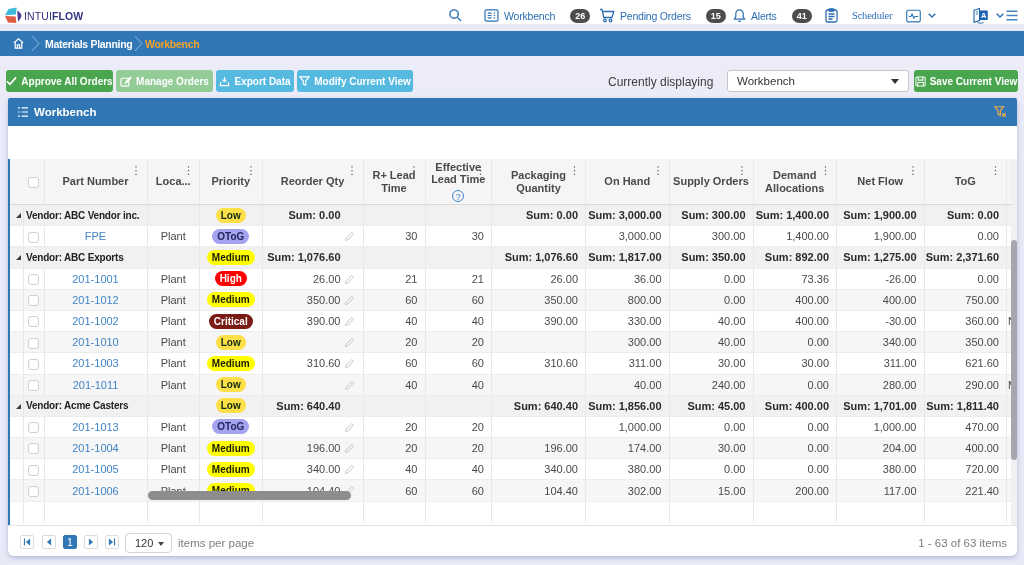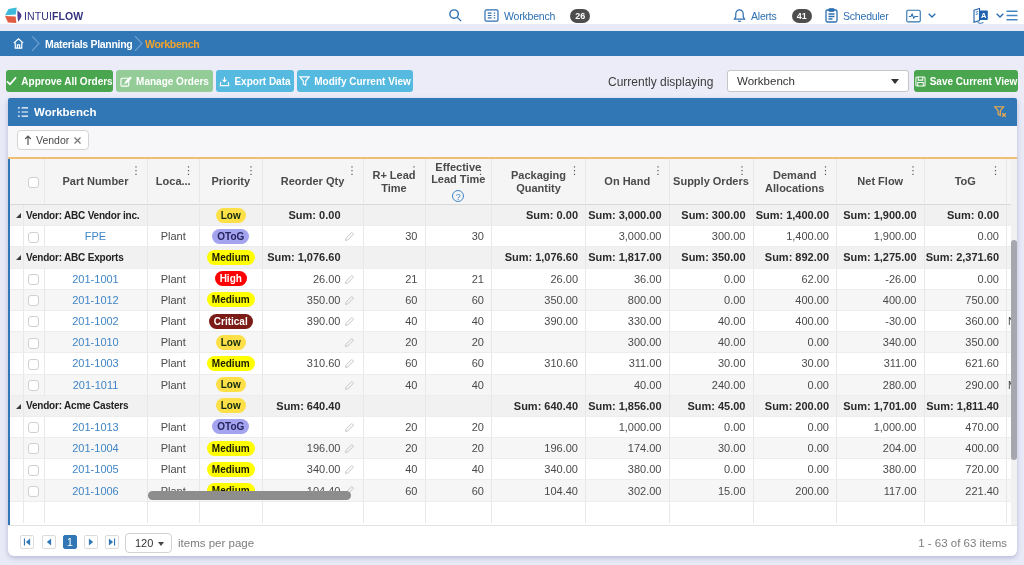--- a/index.html
+++ b/index.html
@@ -107,35 +107,44 @@
       </svg>
   </div>
   <div class="navitem" style="left:484px;">
     <svg width="15" height="13" viewBox="0 0 16 14" fill="none" stroke="#2d6fb3" stroke-width="1.3">
         <rect x="1" y="1" width="14" height="12" rx="1.5"></rect>
         <path d="M4 4.5h4M4 7h4M4 9.5h4M10.5 4.5h1.5M10.5 7h1.5M10.5 9.5h1.5"></path>
       </svg>
     <span style="margin-left:5px;">Workbench</span>
       <span class="badge">26</span>
   </div>
+  <div class="navitem" style="left:599px;">
+    <svg width="16" height="15" viewBox="0 0 16 15" fill="none" stroke="#2d6fb3" stroke-width="1.3">
+        <path d="M1 1.5h2l1.8 8h8.2l1.8-6H4.2"></path>
+        <circle cx="6" cy="12.5" r="1.3"></circle>
+        <circle cx="11.5" cy="12.5" r="1.3"></circle>
+      </svg>
+    <span style="margin-left:5px;">Pending Orders</span>
+      <span class="badge">15</span>
+  </div>
   <div class="navitem" style="left:733px;text-align:center;">
     <svg width="13" height="15" viewBox="0 0 14 15" fill="none" stroke="#2d6fb3" stroke-width="1.3">
         <path d="M7 1.5 C4.5 1.5 3 3.5 3 6 L3 9 L1.5 11.5 L12.5 11.5 L11 9 L11 6 C11 3.5 9.5 1.5 7 1.5 Z"></path>
         <path d="M5.7 13.2 C6 14 8 14 8.3 13.2"></path>
       </svg>
     <span style="margin-left:5px;">Alerts</span>
       <span class="badge">41</span>
   </div>
   <div class="navitem" style="left:825px;">
     <svg width="13" height="15" viewBox="0 0 13 15" fill="none" stroke="#2d6fb3" stroke-width="1.3">
         <rect x="1" y="2" width="11" height="12" rx="1.5"></rect>
         <rect x="4" y="0.8" width="5" height="2.4" rx="0.8" fill="#2d6fb3"></rect>
         <path d="M3.5 6h6M3.5 8.5h6M3.5 11h4"></path>
       </svg>
-    <span style="margin-left:5px;">Scheduler</span>
+    <span style="margin-left:14px;font-family:Liberation Serif, serif;">Scheduler</span>
   </div>
   <div class="navitem" style="left:906px;">
     <svg width="15" height="14" viewBox="0 0 16 14" fill="none" stroke="#2e72ae" stroke-width="1.2">
         <rect x="0.8" y="0.8" width="14.4" height="12.4" rx="1.5"></rect>
         <path d="M3 7.5h2.2l1.3-2.6 1.8 4.4 1.3-1.8h3.4"></path>
       </svg>
     <svg class="caret" viewBox="0 0 8 5" fill="none" stroke="#2d6fb3" stroke-width="1.4">
         <path d="M0.7 0.7 L4 4 L7.3 0.7"></path>
       </svg>
   </div>
@@ -216,31 +225,20 @@
 <div class="card">
   <div class="panelhead">
     <svg style="position:absolute;left:9px;top:8px;" width="12" height="12" viewBox="0 0 13 12" fill="none" stroke="#fff" stroke-width="1.3">
         <path d="M1 1.5h2M5 1.5h7M1 6h2M5 6h7M1 10.5h2M5 10.5h7"></path>
       </svg>
     <div class="ph-title">Workbench</div>
     <svg style="position:absolute;right:9px;top:7px;" width="15" height="14" viewBox="0 0 17 16" fill="none" stroke="#edaa48" stroke-width="1.4">
         <path d="M2 2 L12 2 L8.3 6.5 L8.3 12 L5.7 10.5 L5.7 6.5 Z"></path>
         <path d="M10.5 9.5 L14.5 13.5 M14.5 9.5 L10.5 13.5" stroke-width="1.5"></path>
       </svg>
-  </div>
-  <div class="chiprow">
-    <div class="chip">
-      <svg width="8" height="11" viewBox="0 0 8 11" fill="none" stroke="#555" stroke-width="1.2">
-          <path d="M4 10 L4 1.5 M1.2 4 L4 1.2 L6.8 4"></path>
-        </svg>
-      Vendor
-      <svg width="9" height="9" viewBox="0 0 9 9" fill="none" stroke="#777" stroke-width="1.2">
-          <path d="M1.5 1.5 L7.5 7.5 M7.5 1.5 L1.5 7.5"></path>
-        </svg>
-    </div>
   </div>
   <div class="gridbody">
     <div class="blueedge"></div>
     <table class="grid">
       <colgroup>
         <col style="width:14px">
           <col style="width:20.5px">
           <col style="width:103px">
           <col style="width:52.5px">
           <col style="width:62.5px">
@@ -337,21 +335,21 @@
             <td class="cmid">Plant</td>
             <td class="cmid"><span class="pill high">High</span></td>
             <td class="num reo"><span class="rv">26.00</span><svg class="pen" width="11" height="11" viewBox="0 0 16 16">
                 <path d="M11.3 2.2l2.5 2.5L5.4 13.1l-3.1.6.6-3.1 8.4-8.4z" fill="none" stroke="#c3c3c3" stroke-width="1.4"></path>
               </svg></td>
             <td class="num">21</td>
             <td class="num">21</td>
             <td class="num">26.00</td>
             <td class="num">36.00</td>
             <td class="num">0.00</td>
-            <td class="num">62.00</td>
+            <td class="num">73.36</td>
             <td class="num">-26.00</td>
             <td class="num">0.00</td>
             <td class="cutc"></td>
           </tr>
 <tr class="alt">
             <td></td>
             <td class="cbcell"><span class="cb"></span></td>
             <td class="plink">201-1012</td>
             <td class="cmid">Plant</td>
             <td class="cmid"><span class="pill med">Medium</span></td>
@@ -450,21 +448,21 @@
             </td>
             <td class="gname" colspan="2">Vendor: Acme Casters</td>
             <td></td>
             <td class="cmid"><span class="pill low">Low</span></td>
             <td class="num reo sum"><span class="rv">Sum: 640.40</span></td>
             <td class="num"></td>
             <td class="num"></td>
             <td class="num sum">Sum: 640.40</td>
             <td class="num sum">Sum: 1,856.00</td>
             <td class="num sum">Sum: 45.00</td>
-            <td class="num sum">Sum: 200.00</td>
+            <td class="num sum">Sum: 400.00</td>
             <td class="num sum">Sum: 1,701.00</td>
             <td class="num sum">Sum: 1,811.40</td>
             <td class="cutc"></td>
           </tr>
 <tr class="drow">
             <td></td>
             <td class="cbcell"><span class="cb"></span></td>
             <td class="plink">201-1013</td>
             <td class="cmid">Plant</td>
             <td class="cmid"><span class="pill otog">OToG</span></td>

